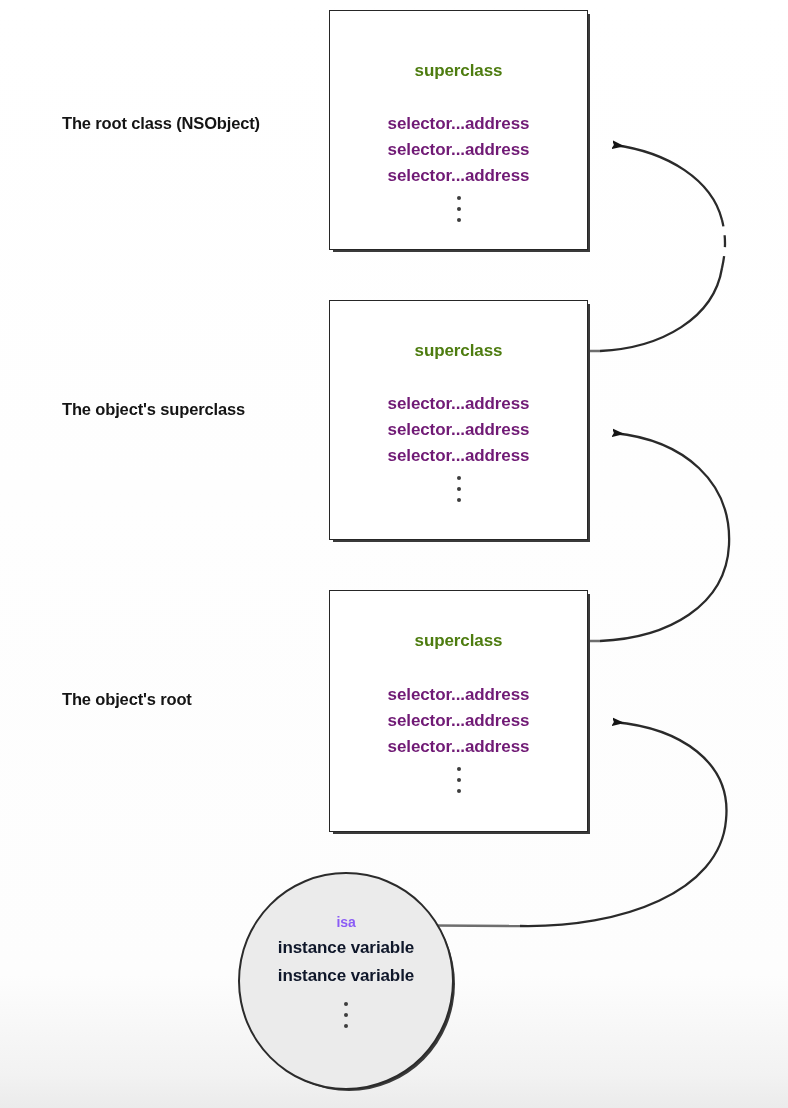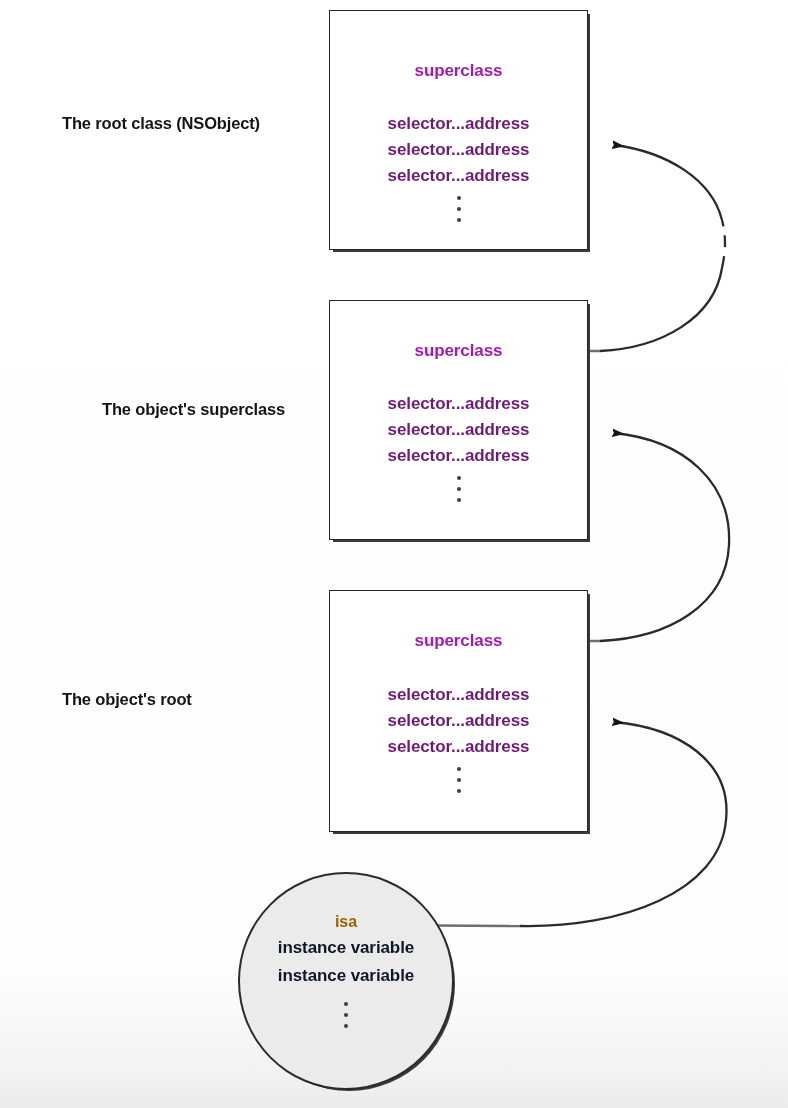--- a/index.html
+++ b/index.html
@@ -41,21 +41,21 @@
     box-shadow: 3px 3px 0 -1px #3a3a3a;
     z-index: 2;
   }
   .box-slot-superclass {
     position: absolute;
     left: 0;
     right: 0;
     text-align: center;
     font-size: 17px;
     font-weight: bold;
-    color: #a21caf;
+    color: #4d7c0f;
     letter-spacing: -0.1px;
   }
   .box-slot-superclass .slot-text {
     display: inline-block;
   }
   .method-list {
     position: absolute;
     left: 0;
     right: 0;
     text-align: center;
@@ -107,23 +107,23 @@
     z-index: 2;
   }
   .instance-inner {
     position: absolute;
     left: 0;
     right: 0;
     top: 36px;
     text-align: center;
   }
   .isa-row {
-    font-size: 16px;
-    font-weight: bold;
-    color: #a16207;
+    font-size: 14px;
+    font-weight: bold;
+    color: #8b5cf6;
     line-height: 24px;
     letter-spacing: -0.1px;
   }
   .ivar-row {
     font-size: 17px;
     font-weight: bold;
     color: #0f172a;
     line-height: 28px;
     letter-spacing: -0.1px;
     white-space: nowrap;
@@ -176,21 +176,21 @@
       <div class="method-row">selector...address</div>
       <div class="method-row">selector...address</div>
       <div class="vdots">
         <span class="dot"></span>
           <span class="dot"></span>
           <span class="dot"></span>
       </div>
     </div>
   </div>
 
-  <div class="row-label" style="left:62px; top:400px;margin-left:40px;">The object's superclass</div>
+  <div class="row-label" style="left:62px; top:400px;">The object's superclass</div>
 
   <div class="class-box" style="left:329px; top:300px; width:259px; height:240px;">
     <div class="box-slot-superclass" style="top:40px;">
       <span class="slot-text">superclass</span>
     </div>
     <div class="method-list" style="top:90px;">
       <div class="method-row">selector...address</div>
       <div class="method-row">selector...address</div>
       <div class="method-row">selector...address</div>
       <div class="vdots">

